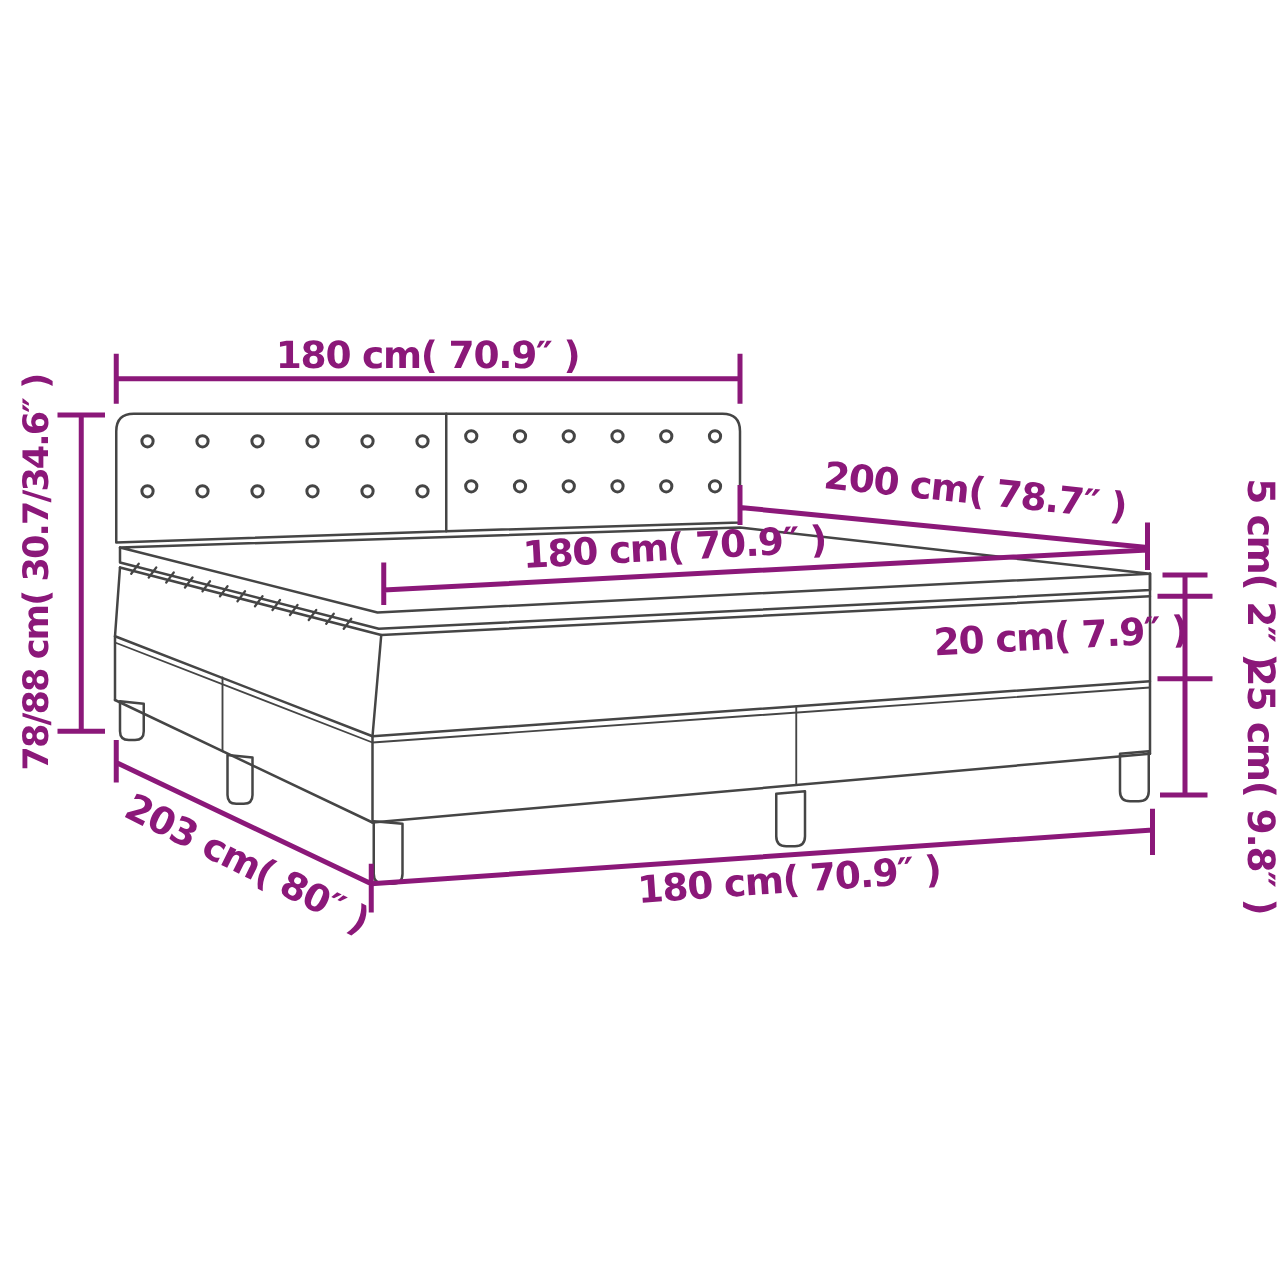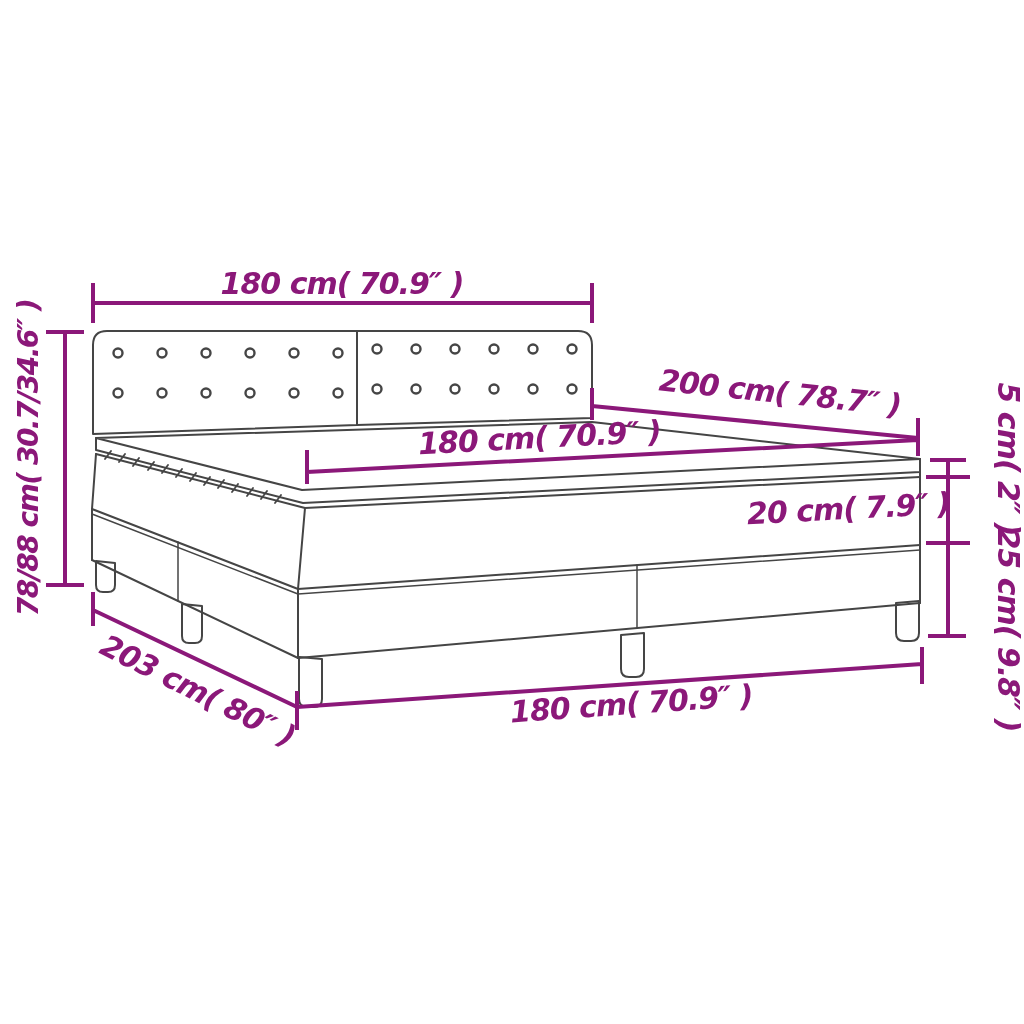--- a/index.html
+++ b/index.html
@@ -1,17 +1,17 @@
 <!DOCTYPE html>
 <html><head>
 <meta charset="utf-8">
 <style>
   html,body{margin:0;padding:0;background:#ffffff;}
   .stage{position:relative;width:1024px;height:1024px;background:#ffffff;overflow:hidden;
-         font-family:"DejaVu Sans","Liberation Sans",sans-serif;font-style:italic;}
+         font-family:"DejaVu Sans","Liberation Sans",sans-serif;}
   svg{display:block;}
   .dim-label{font-family:"DejaVu Sans","Liberation Sans",sans-serif;
              font-weight:bold;font-size:30px;letter-spacing:-1px;}
   .dim-label-long{font-size:28px;letter-spacing:-1.5px;}
 </style>
 </head>
 <body>
 
 <div class="stage">
 <svg width="1024" height="1024" viewBox="0 0 1024 1024">

